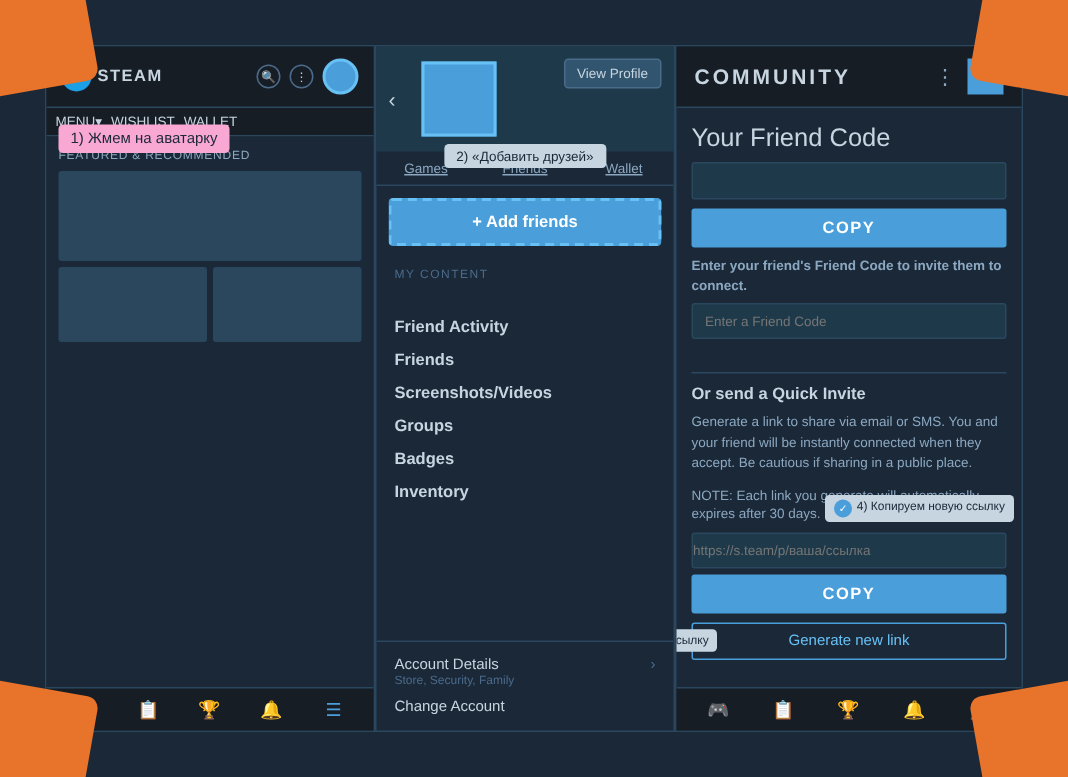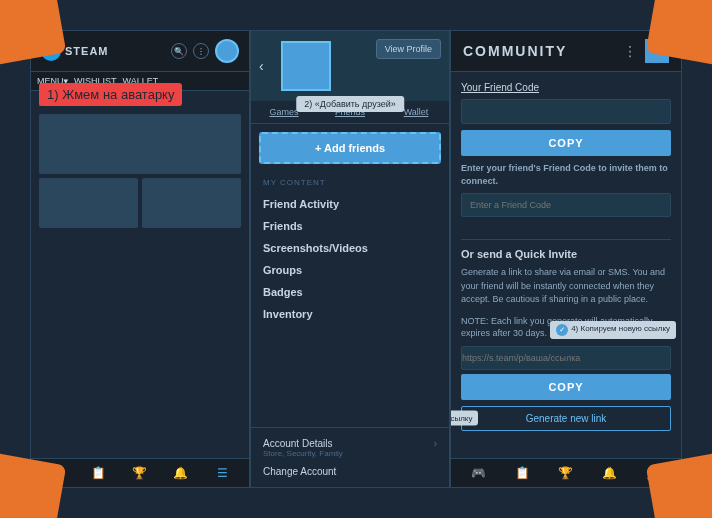--- a/index.html
+++ b/index.html
@@ -118,25 +118,25 @@
     .nav-item {
       color: #c7d5e0;
       font-size: 9px;
       cursor: pointer;
     }
 
     .tooltip-box {
       position: absolute;
       top: 52px;
       left: 8px;
-      background: #ef4444;
+      background: #f9a8d4;
       color: #1b2838;
       padding: 4px 8px;
       border-radius: 3px;
-      font-size: 13px;
+      font-size: 10px;
       white-space: nowrap;
       z-index: 100;
     }
 
     .steam-content {
       flex: 1;
       background: #1b2838;
       display: flex;
       flex-direction: column;
     }
@@ -286,21 +286,21 @@
     }
 
     .my-content-section {
       padding: 6px 12px;
     }
 
     .my-content-label {
       color: #4a6b8a;
       font-size: 8px;
       letter-spacing: 1px;
-      margin-bottom: 6px;
+      margin-bottom: 20px;
     }
 
     .content-item {
       color: #c7d5e0;
       font-size: 11px;
       font-weight: bold;
       padding: 5px 0;
       cursor: pointer;
     }
 
@@ -373,23 +373,22 @@
       padding: 10px;
       overflow-y: auto;
     }
 
     .friend-code-section {
       margin-bottom: 12px;
     }
 
     .section-title {
       color: #c7d5e0;
-      font-size: 10px;
+      font-size: 17px;
       margin-bottom: 6px;
-      text-decoration: underline;
     }
 
     .code-input {
       width: 100%;
       background: #1e3a4a;
       border: 1px solid #2a475e;
       color: #c7d5e0;
       padding: 6px 8px;
       font-size: 10px;
       border-radius: 2px;

